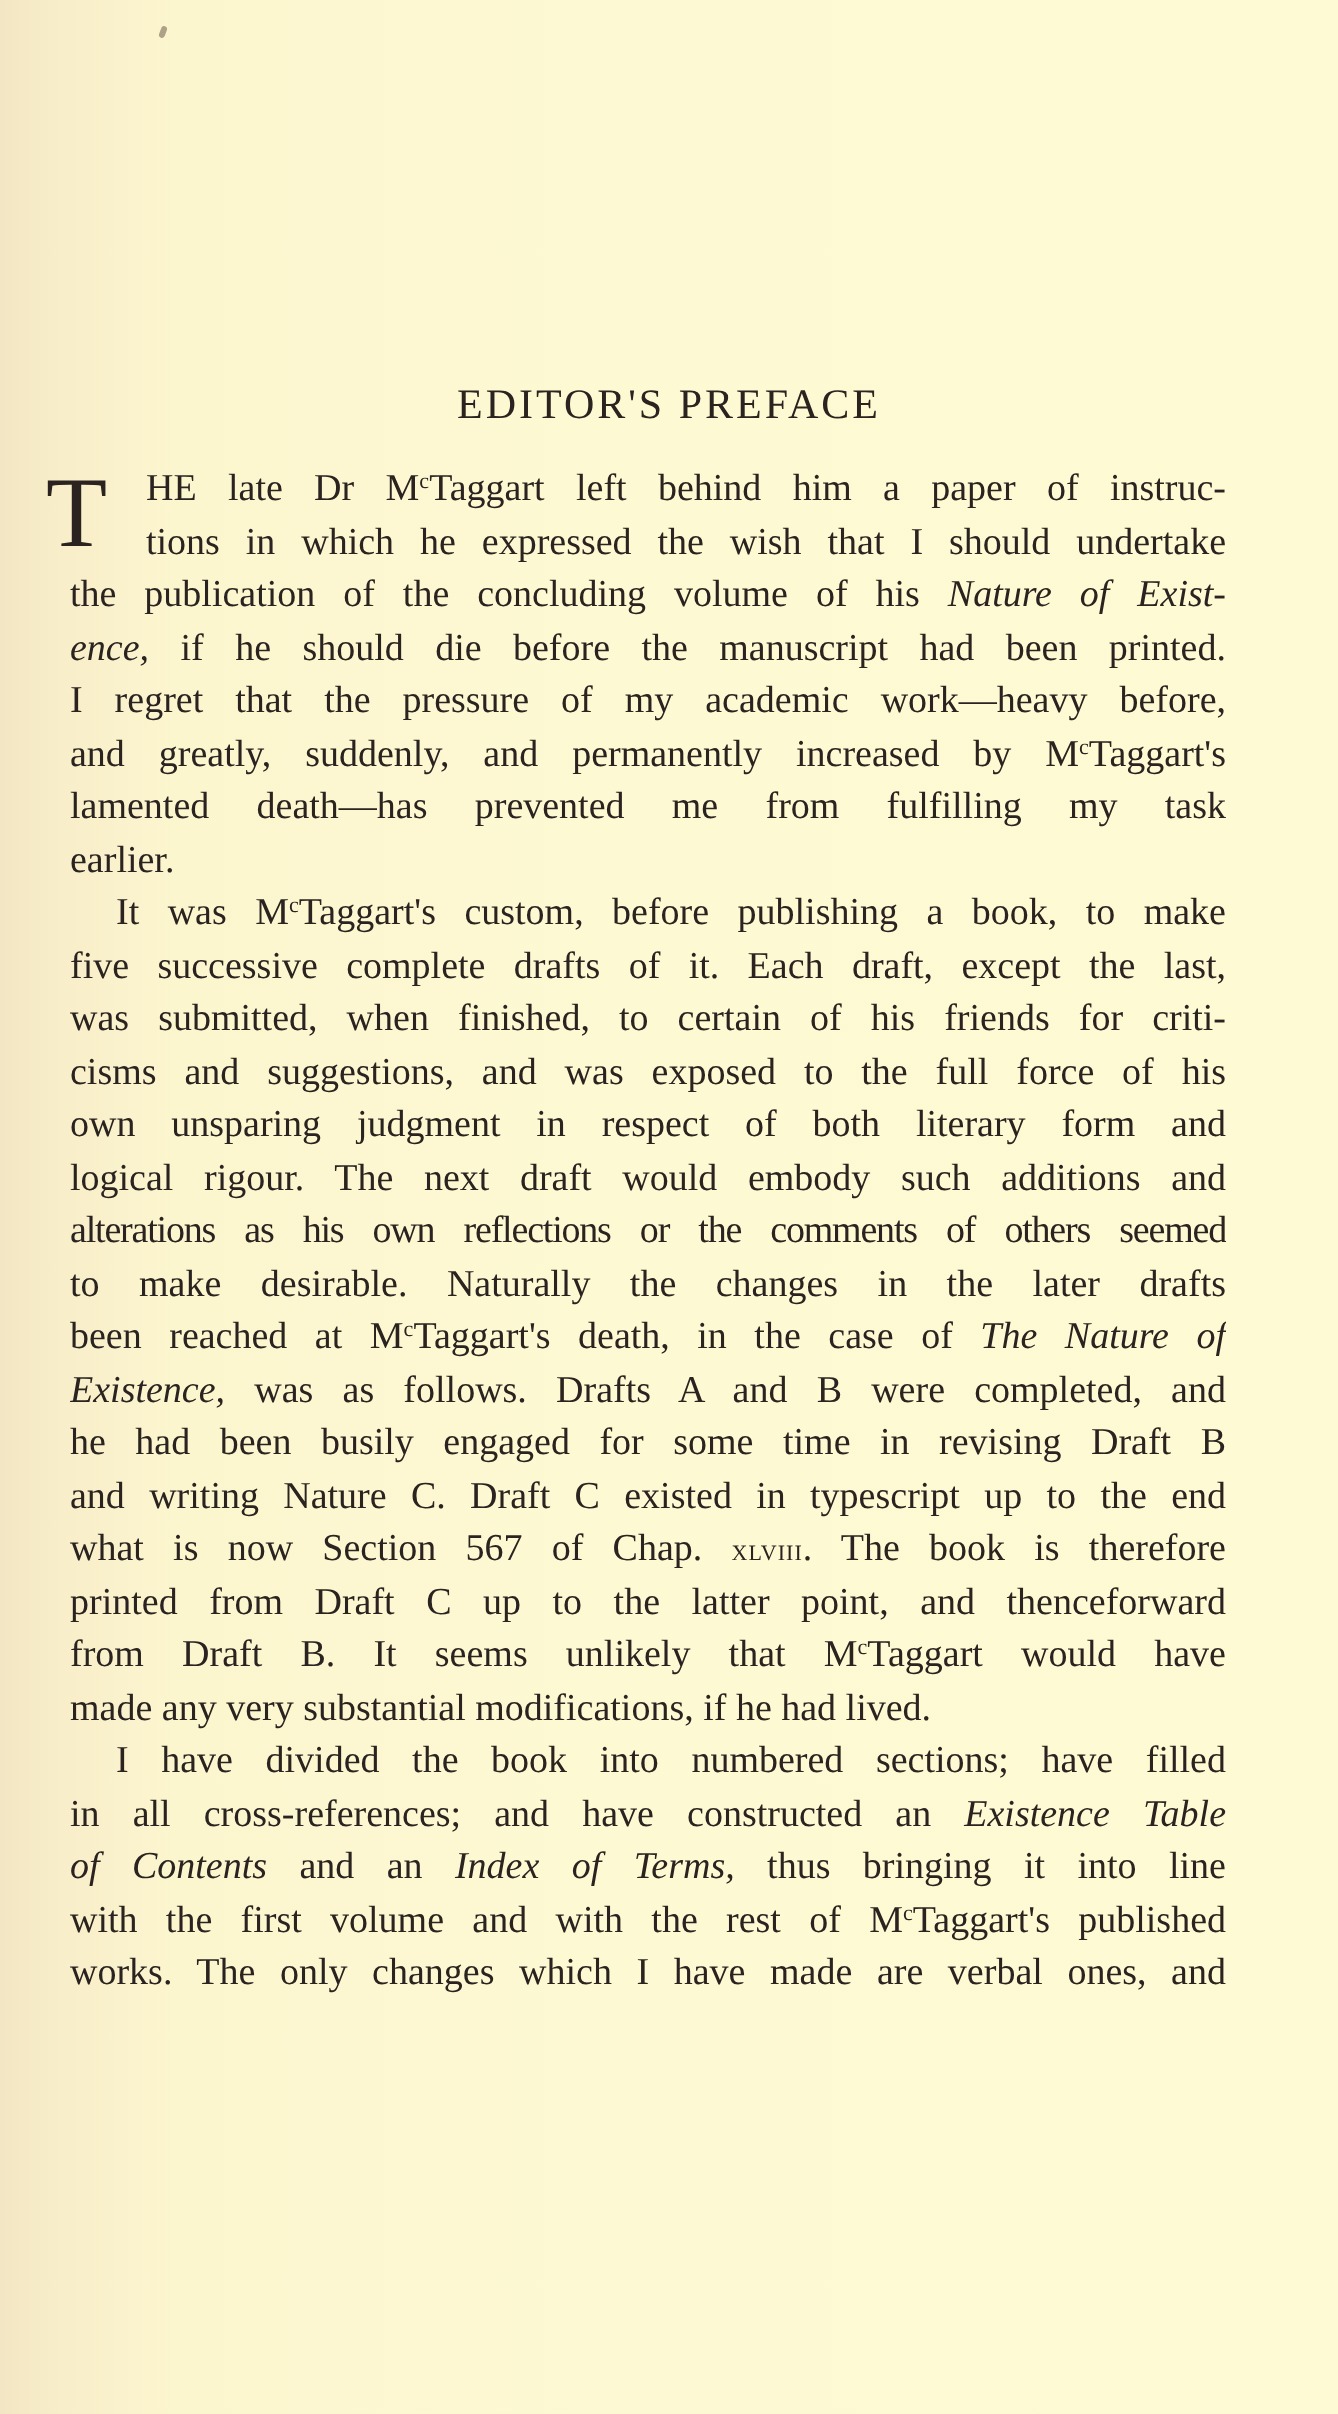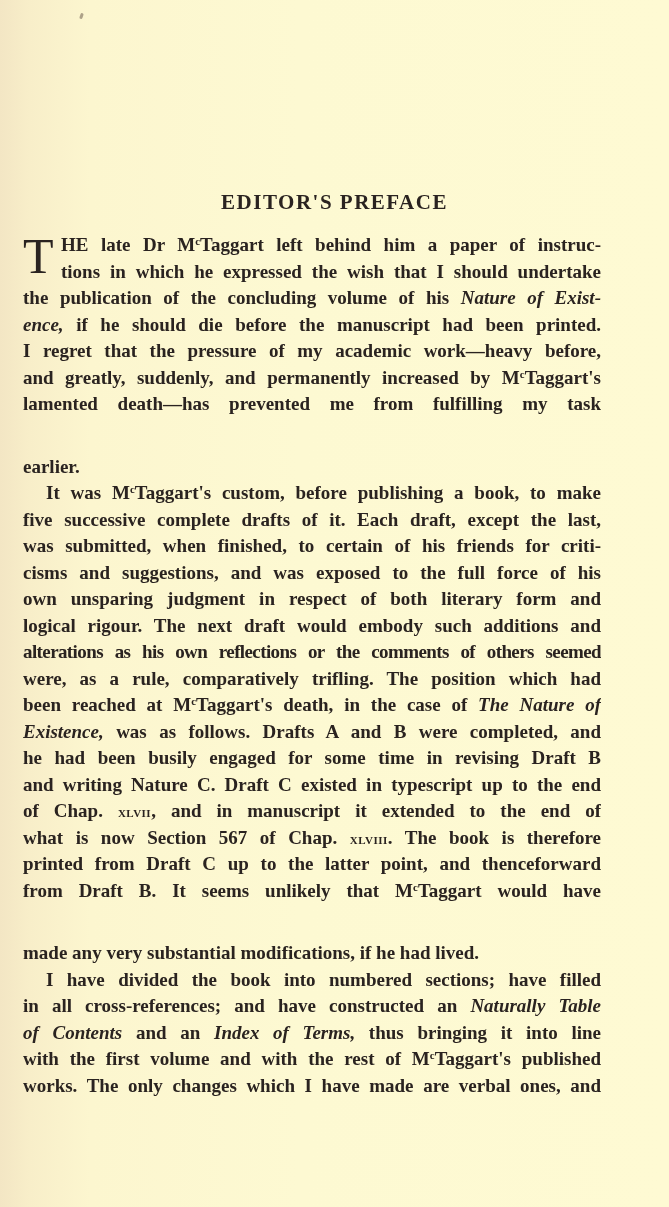--- a/index.html
+++ b/index.html
@@ -9,36 +9,35 @@
       font-family: "DejaVu Serif", "Liberation Serif", serif;
       color:#2a2320;
       position:relative;
     }
     .smudge {
       position:absolute; left:80px; top:13px; width:3px; height:6px;
       background:#7a6b5a; border-radius:2px; transform:rotate(20deg); opacity:.6;
     }
     .title {
       position:absolute; top:176px; left:0; width:669px; text-align:center;
-      font-size:21px; letter-spacing:1.5px; font-weight:bold;
+      font-size:21px; letter-spacing:1.5px; font-weight:normal;
       font-family: "Liberation Serif", "DejaVu Serif", serif;
     }
     .body-text {
-      position:absolute; left:23px; top:232px; width:578px;
+      position:absolute; left:35px; top:232px; width:578px;
       font-family: "Liberation Serif", "DejaVu Serif", serif;
       font-size:19px;
-      font-weight:bold;
     }
     .line {
       height:26.5px; line-height:26.5px;
       white-space:nowrap;
       text-align:justify; text-align-last:justify;
       overflow:hidden;
     }
-    .line.last { text-align-last:left;margin-top:36px; }
+    .line.last { text-align-last:left; }
     .line.indent { padding-left:23px; }
     .line.dc { padding-left:38px; }
     .dropcap {
       position:absolute; left:23px; top:236px;
       font-family: "Liberation Serif", "DejaVu Serif", serif;
       font-size:50px; line-height:40px; height:40px;
       color:#2a2320;
     }
     i { font-style:italic; }
     .sc { font-variant:small-caps; font-size:16px; letter-spacing:.5px; }
@@ -67,32 +66,31 @@
   </div>
 
   <div>
     <div class="line indent"><span>It was </span><span>M</span><sup class="c">c</sup><span>Taggart's</span><span> custom, before publishing a book, to make</span></div>
     <div class="line">five successive complete drafts of it. Each draft, except the last,</div>
     <div class="line">was submitted, when finished, to certain of his friends for criti-</div>
     <div class="line">cisms and suggestions, and was exposed to the full force of his</div>
     <div class="line">own unsparing judgment in respect of both literary form and</div>
     <div class="line">logical rigour. The next draft would embody such additions and</div>
     <div class="line" style="letter-spacing:-0.6px;">alterations as his own reflections or the comments of others seemed</div>
-    <div class="line">were, as a rule, comparatively trifling. The position which had</div>
+    <div class="line">to make desirable. Naturally the changes in the later drafts</div>
     <div class="line"><span>been reached at </span><span>M</span><sup class="c">c</sup><span>Taggart's</span><span> death, in the case of </span><i>The Nature of</i></div>
     <div class="line"><i>Existence,</i><span> was as follows. Drafts A and B were completed, and</span></div>
     <div class="line">he had been busily engaged for some time in revising Draft B</div>
     <div class="line">and writing Nature C. Draft C existed in typescript up to the end</div>
-    <div class="line"><span>of Chap. </span><span class="sc">xlvii</span><span>, and in manuscript it extended to the end of</span></div>
     <div class="line"><span>what is now Section 567 of Chap. </span><span class="sc">xlviii</span><span>. The book is therefore</span></div>
     <div class="line">printed from Draft C up to the latter point, and thenceforward</div>
     <div class="line"><span>from Draft B. It seems unlikely that </span><span>M</span><sup class="c">c</sup><span>Taggart</span><span> would have</span></div>
     <div class="line last">made any very substantial modifications, if he had lived.</div>
   </div>
 
   <div>
     <div class="line indent">I have divided the book into numbered sections; have filled</div>
-    <div class="line"><span>in all cross-references; and have constructed an </span><i>Naturally Table</i></div>
+    <div class="line"><span>in all cross-references; and have constructed an </span><i>Existence Table</i></div>
     <div class="line"><i>of Contents</i><span> and an </span><i>Index of Terms,</i><span> thus bringing it into line</span></div>
     <div class="line"><span>with the first volume and with the rest of </span><span>M</span><sup class="c">c</sup><span>Taggart's</span><span> published</span></div>
     <div class="line">works. The only changes which I have made are verbal ones, and</div>
   </div>
 </div>
 
 </body></html>

